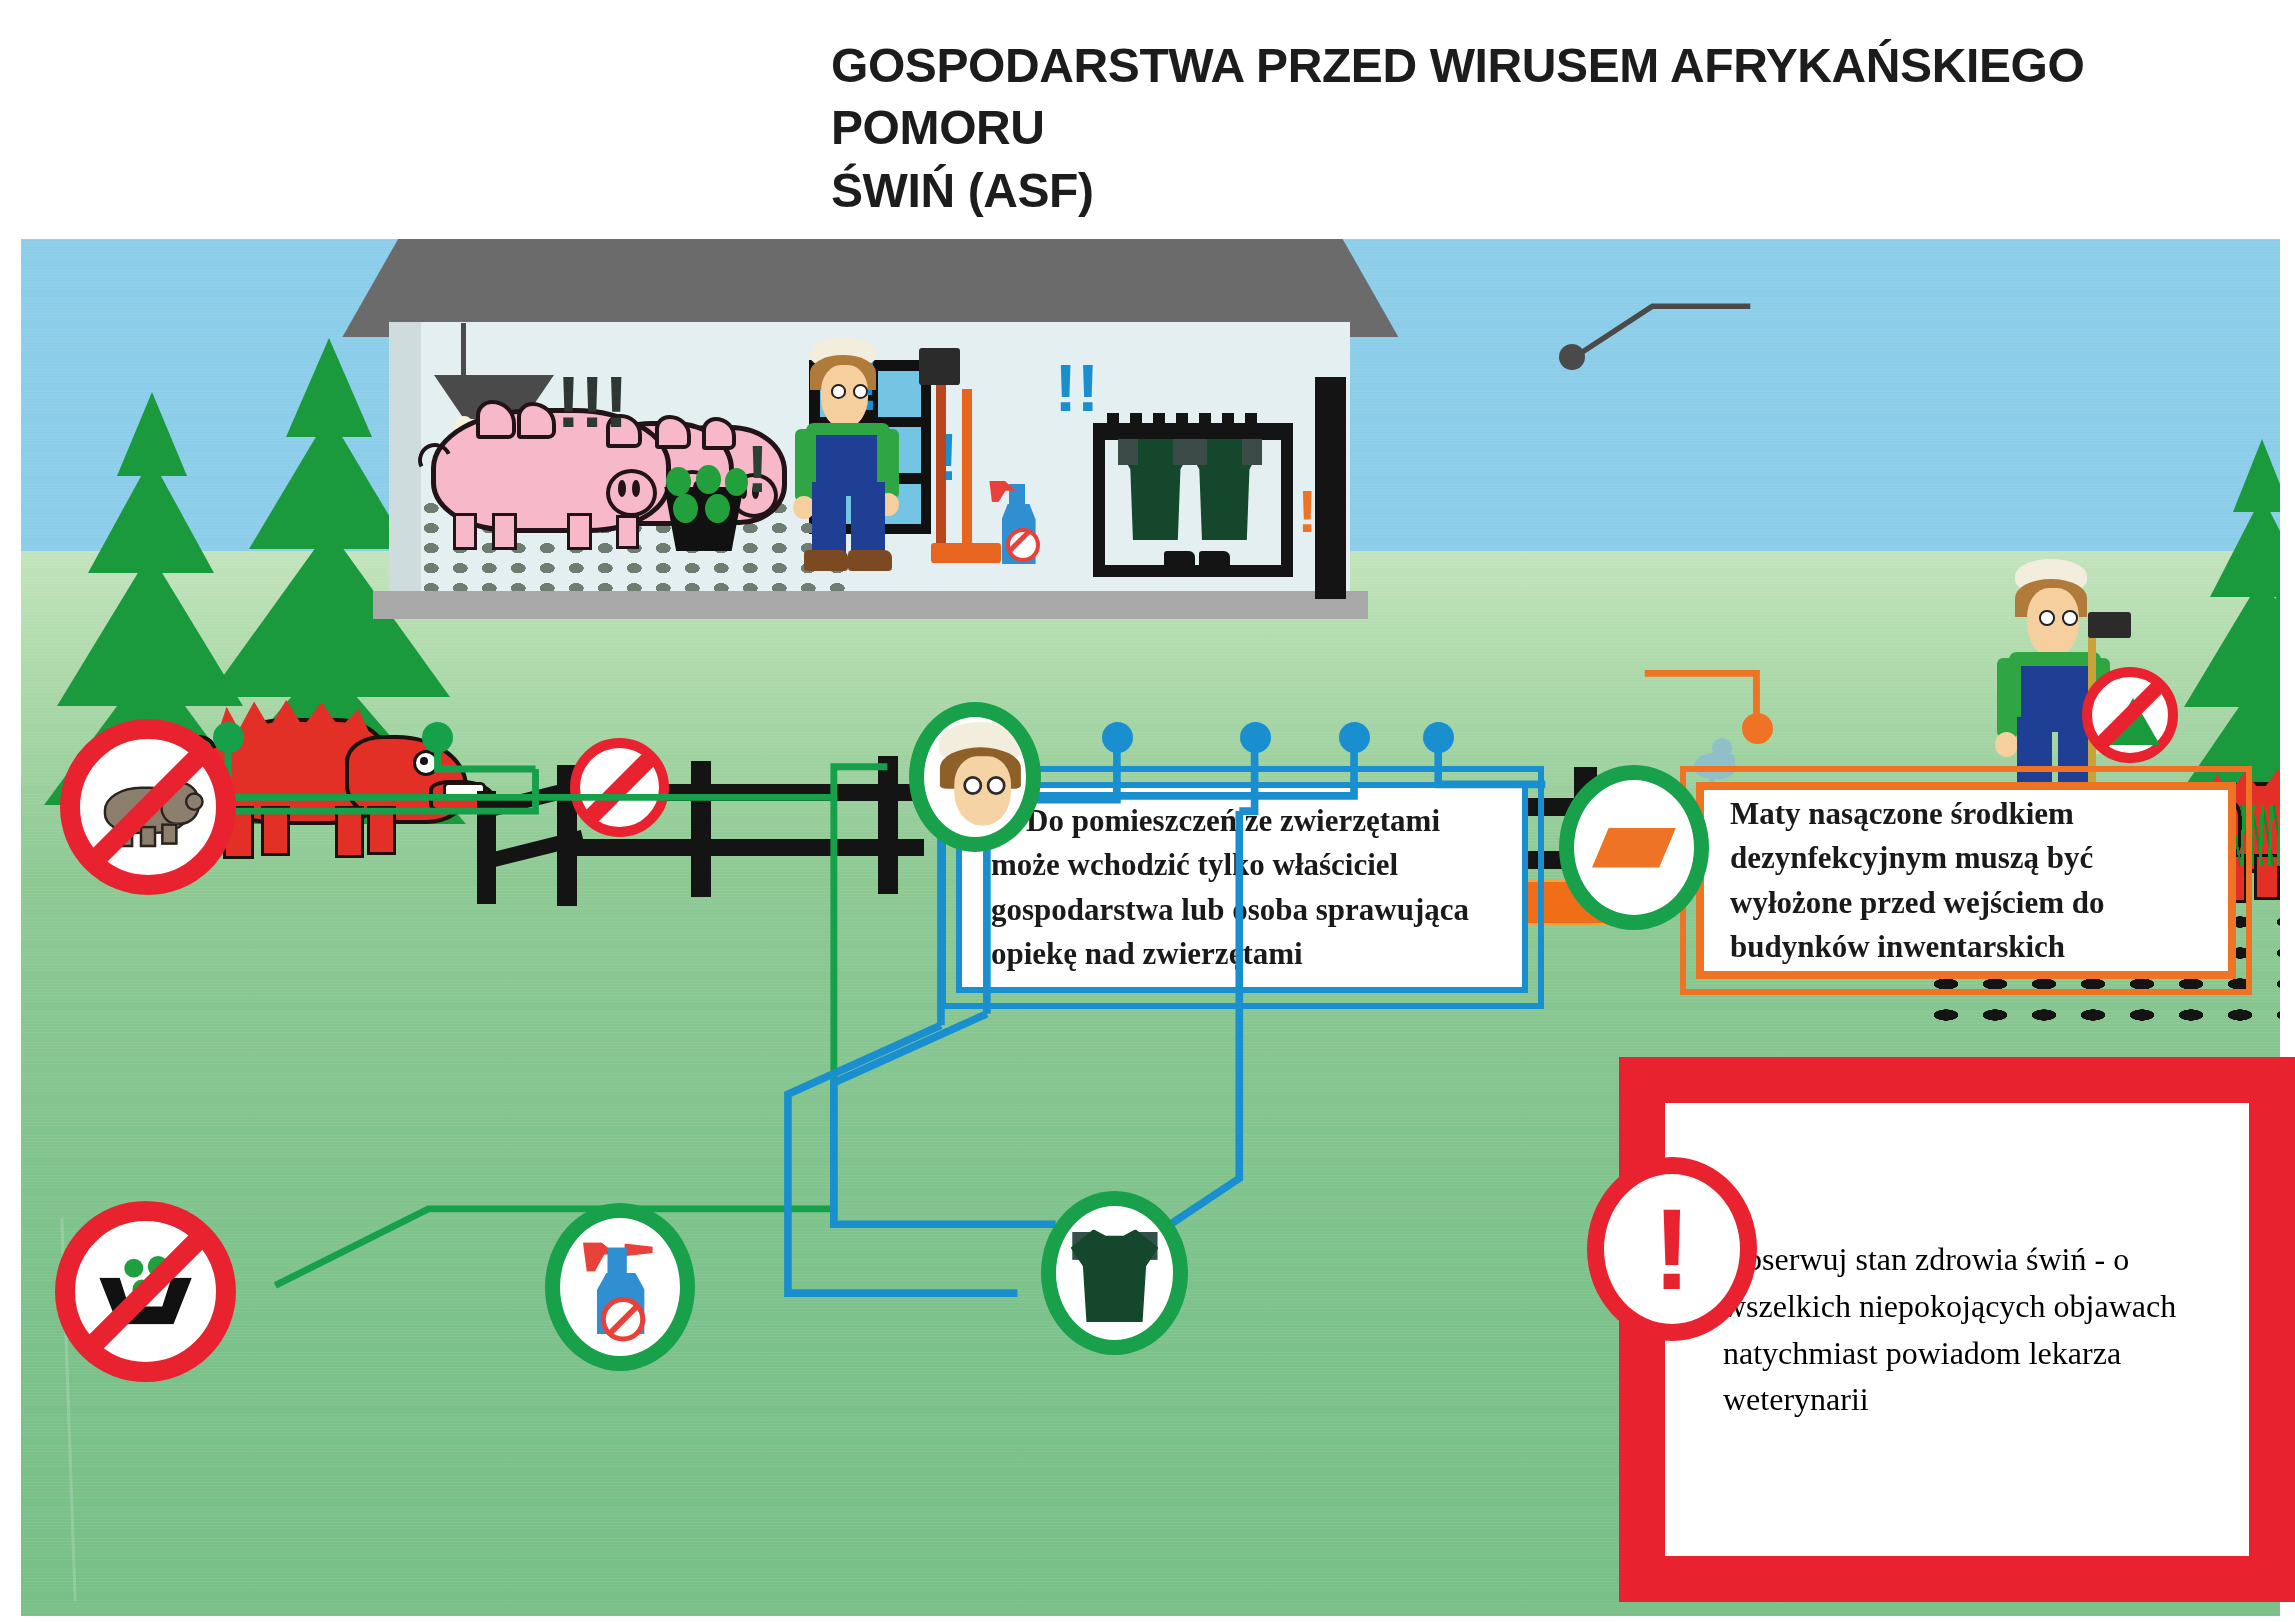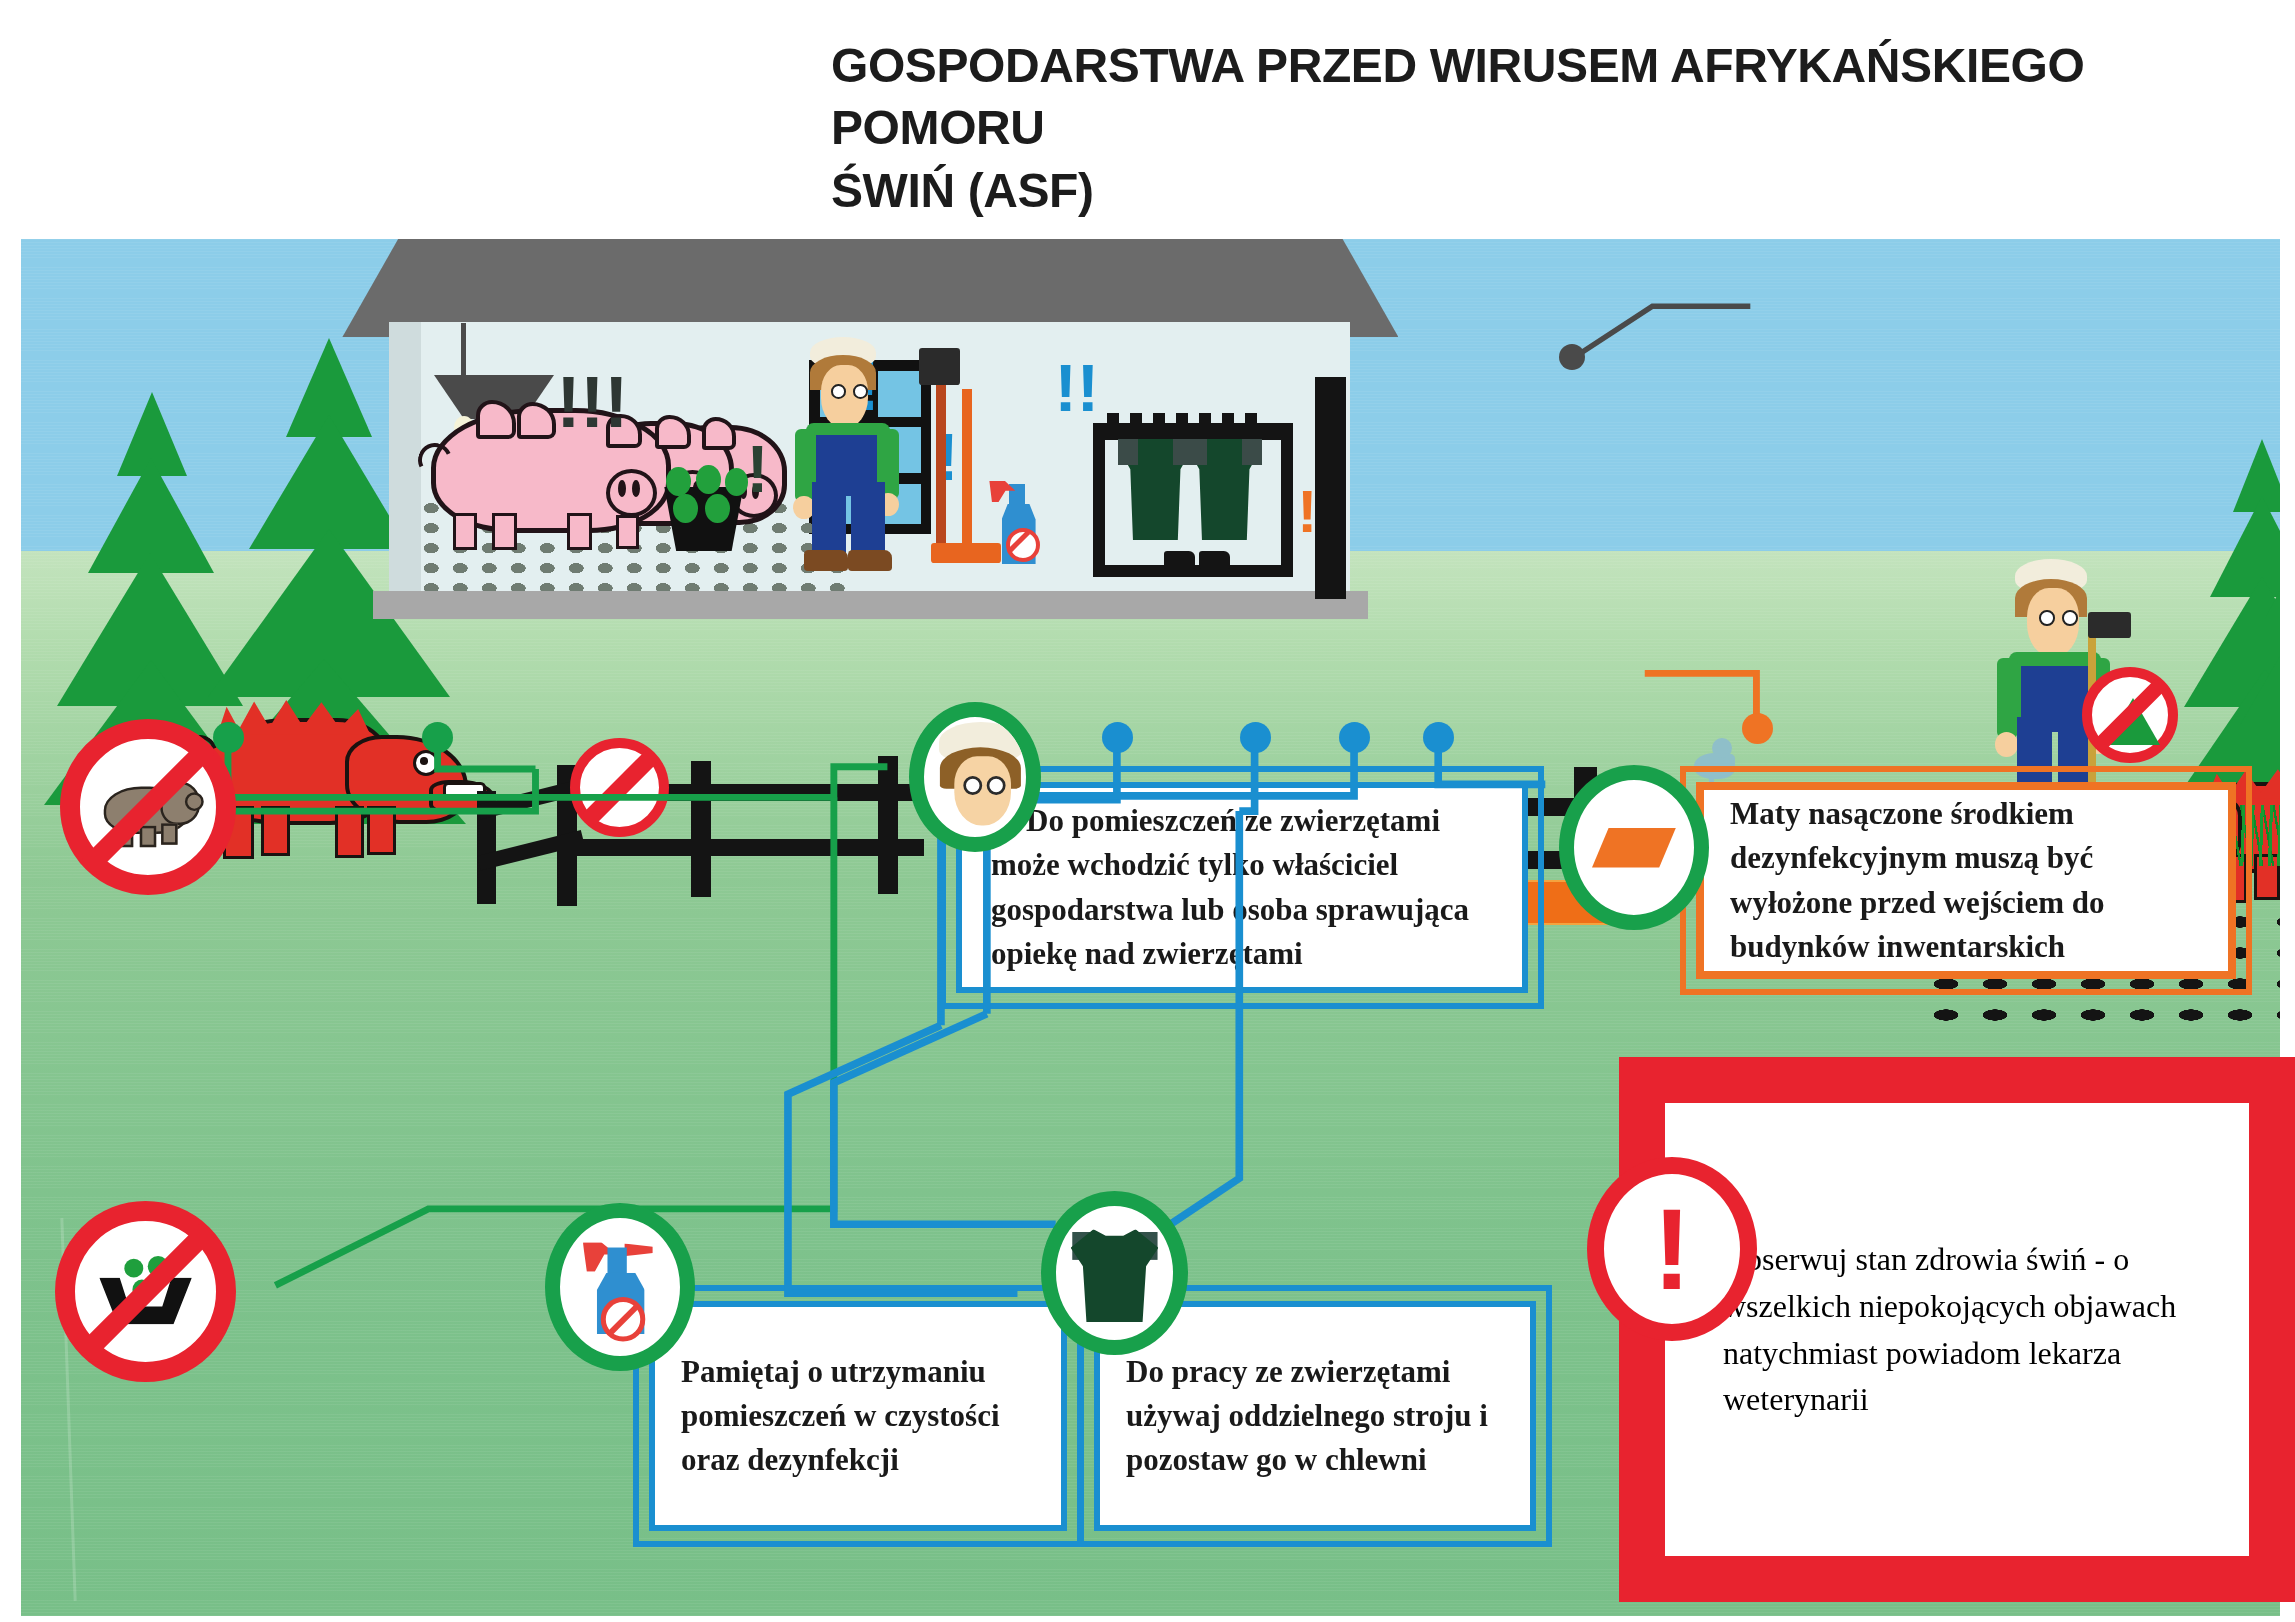--- a/index.html
+++ b/index.html
@@ -488,38 +488,32 @@
   <div class="badge prohib" style="left:55px;top:1201px;width:181px;height:181px;">
     <div class="basket" style="transform:scale(.9);">
       <div class="food" style="left:34px;top:4.6px;width:21.4px;height:21.4px;"></div>
       <div class="food" style="left:60px;top:1.5px;width:23px;height:23px;"></div>
       <div class="food" style="left:43px;top:27.5px;width:21.4px;height:23px;"></div>
       <div class="basket-v"></div>
     </div>
     <div class="slash"></div>
   </div>
 
-  <div class="box blue" style="left:649px;top:1301px;width:418px;height:230px;padding:0 20px 0 26px;">
-    <div class="txt">Pamiętaj o utrzymaniu pomieszczeń w czystości oraz dezynfekcji</div>
-  </div>
   <div class="badge green" style="left:545px;top:1203px;width:150px;height:168px;">
     <div class="sprayglyph" style="transform:scale(.84);">
       <div class="sb-trig"></div>
       <div class="sb-noz"></div>
       <div class="sb-neck"></div>
       <div class="sb-body"></div>
       <div class="sb-ban">
           <i></i>
         </div>
     </div>
   </div>
 
-  <div class="box blue" style="left:1094px;top:1301px;width:442px;height:230px;padding:0 20px 0 26px;">
-    <div class="txt">Do pracy ze zwierzętami używaj oddzielnego stroju i pozostaw go w chlewni</div>
-  </div>
   <div class="badge green" style="left:1041px;top:1191px;width:147px;height:164px;">
     <div class="shirtglyph" style="transform:scale(.82);">
       <div class="sh-slv" style="left:1.5px;"></div>
       <div class="sh-slv" style="right:1.5px;"></div>
       <div class="sh-body"></div>
     </div>
   </div>
 
   <div class="redbox" style="left:1619px;top:1057px;width:676px;height:545px;">
     <div class="redbox-inner">

